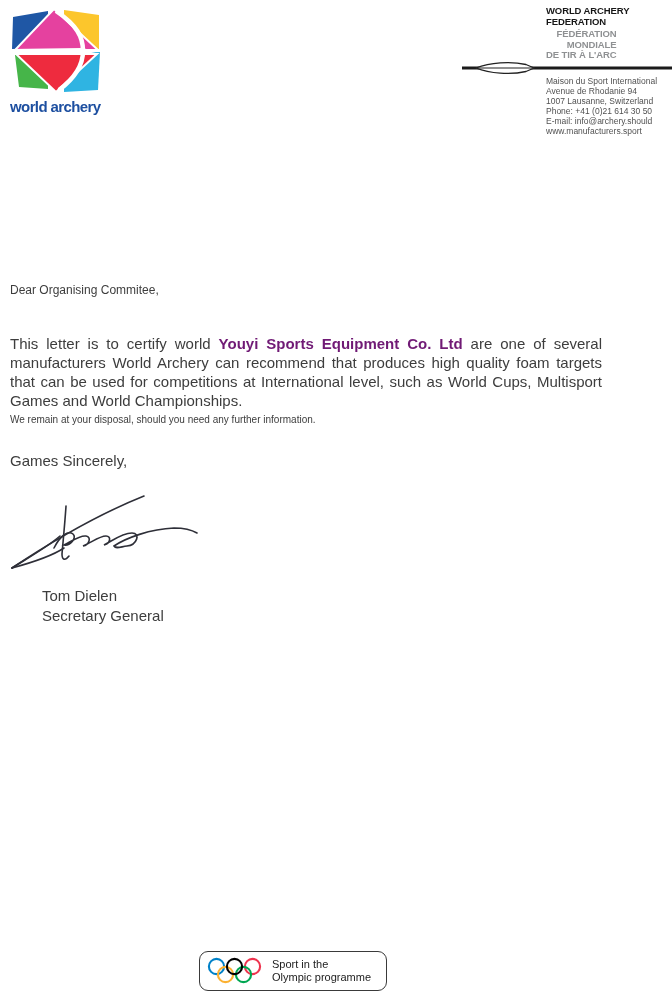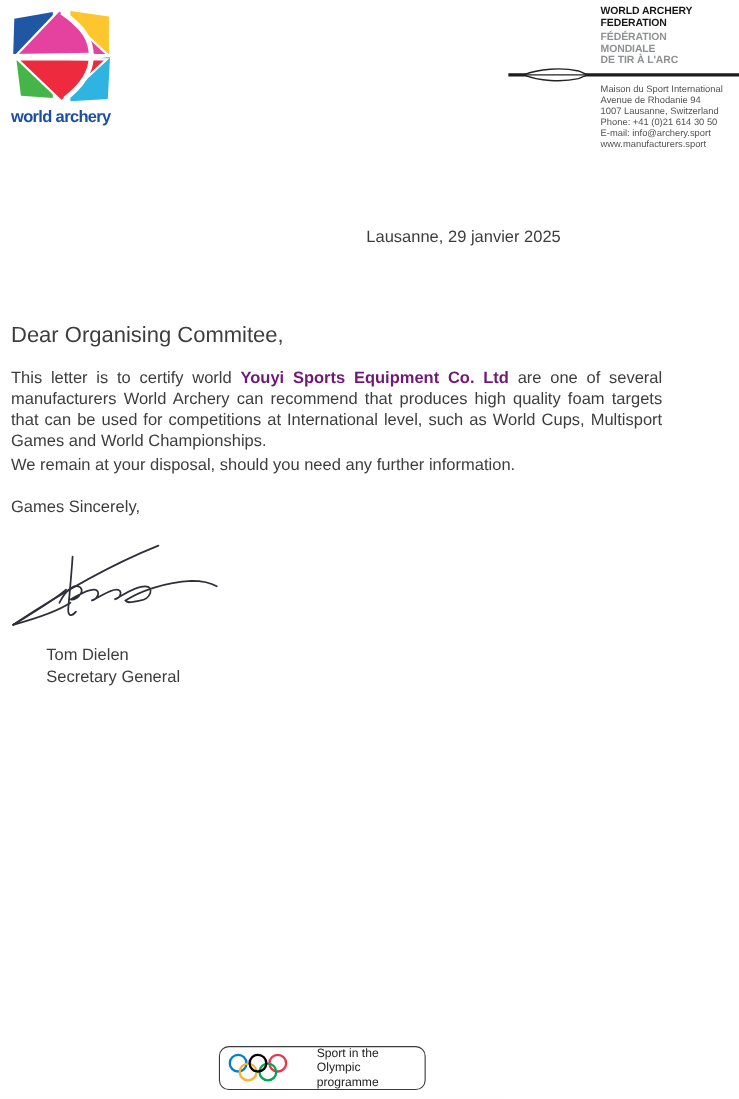--- a/index.html
+++ b/index.html
@@ -16,44 +16,44 @@
     color:#1d4fa0; white-space:nowrap;
   }
   .org-en {
     position:absolute; left:546px; top:6px;
     font-weight:bold; font-size:9.5px; line-height:10.5px;
     letter-spacing:-0.1px; color:#171717;
   }
   .org-fr {
     position:absolute; left:546px; top:29px;
     font-weight:bold; font-size:9.5px; line-height:10.5px;
-    letter-spacing:-0.1px; color:#8f9193;
+    letter-spacing:-0.1px; color:#8f9193;text-align:right;
   }
   .arrow { position:absolute; left:462px; top:60px; width:210px; height:16px; }
   .address {
     position:absolute; left:546px; top:76px;
     font-size:8.5px; line-height:10px; color:#515151; font-style:normal;
   }
   
   .dateline  { position:absolute; left:333px; top:207px; font-size:15px; }
-  .salutation{ position:absolute; left:10px;  top:294px; font-size:20px;text-align:center; }
+  .salutation{ position:absolute; left:10px;  top:283px; font-size:12px;text-align:center; }
   .para1 {
     position:absolute; left:10px; top:319px; width:592px;
     font-size:15px; line-height:19px; text-align:justify;
   }
   .para1 b { font-weight:bold; color:#701a75; }
-  .para2   { position:absolute; left:10px; top:414px; font-size:15px; }
+  .para2   { position:absolute; left:10px; top:414px; font-size:10px; }
   .closing { position:absolute; left:10px; top:452px; font-size:15px; }
   .signature { position:absolute; left:8px; top:486px; }
   .signer { position:absolute; left:10px; top:586px; font-size:15px; line-height:19.5px;margin-left:32px; }
   
   .badge {
     position:absolute; left:199px; top:951px; width:188px; height:40px;
     box-sizing:border-box; border:1.4px solid #3a3a3a; border-radius:9px;
-    display:flex; align-items:center; background:#fff;gap:16px;
+    display:flex; align-items:center; background:#fff;
   }
   .badge-rings { margin-left:7px; flex:0 0 auto; }
   .badge-text { margin-left:9px; font-size:11px; line-height:13px; color:#1c1c1c; }
 </style>
 </head>
 <body>
 
 <div class="page">
 
   <div class="logo">
@@ -86,25 +86,24 @@
       <path d="M 14,8 C 28,2.5 48,1 64,4.5 L 72,8 L 64,11.5 C 48,15 28,13.5 14,8 Z" fill="#ffffff" stroke="#222222" stroke-width="1.3"></path>
       <line x1="14" y1="8" x2="72" y2="8" stroke="#222222" stroke-width="1.2"></line>
     </svg>
   </div>
 
   <address class="address">
     <div>Maison du Sport International</div>
     <div>Avenue de Rhodanie 94</div>
     <div>1007 Lausanne, Switzerland</div>
     <div>Phone: +41 (0)21 614 30 50</div>
-    <div>E-mail: info@archery.sport</div>
+    <div>E-mail: info@archery.should</div>
     <div>www.manufacturers.sport</div>
   </address>
 
-  <div class="dateline">Lausanne, 29 janvier 2025</div>
 
   <div class="salutation">Dear Organising Commitee,</div>
 
   <p class="para1"><span>This letter is to certify world </span><b>Youyi Sports Equipment Co. Ltd</b><span> are one of several manufacturers World Archery can recommend that produces high quality foam targets that can be used for competitions at International level, such as World Cups, Multisport Games and World Championships.</span></p>
 
   <div class="para2">We remain at your disposal, should you need any further information.</div>
 
   <div class="closing">Games Sincerely,</div>
 
   <div class="signature">

